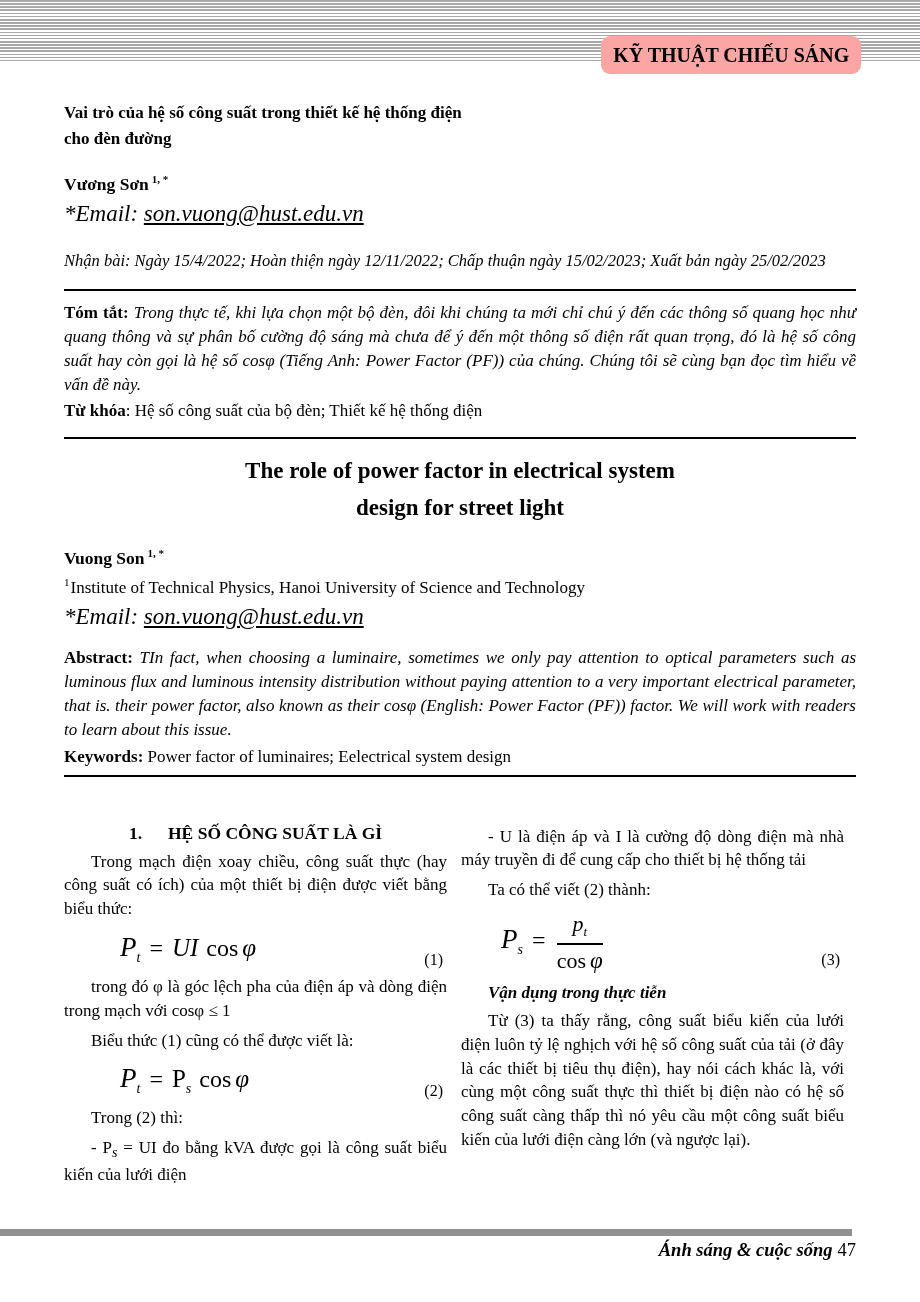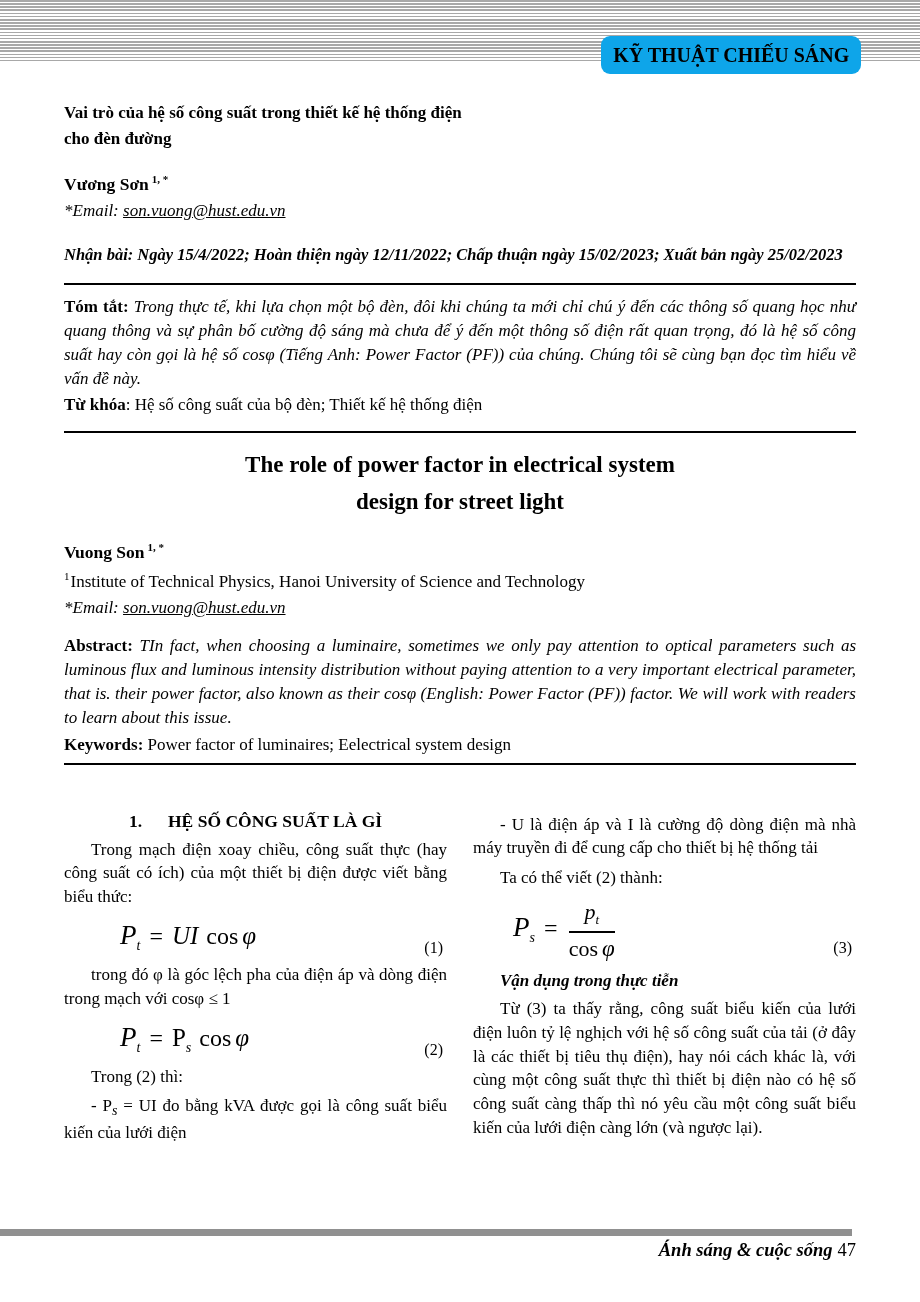--- a/index.html
+++ b/index.html
@@ -6,50 +6,50 @@
   .page {
     position:relative; width:920px; height:1302px; background:#ffffff;
     font-family:"Liberation Serif", serif; color:#000; overflow:hidden;
   }
   .stripes {
     position:absolute; top:0; left:0; width:920px; height:63px;
     background:repeating-linear-gradient(180deg,#a8a8a8 0px,#a8a8a8 1.6px,#ffffff 1.6px,#ffffff 3.15px);
   }
   .header-tag {
     position:absolute; top:36px; left:601px; width:260px; height:38px;
-    background:#0ea5e9; border-radius:9px;
+    background:#fca5a5; border-radius:9px;
     display:flex; align-items:center; justify-content:center;
   }
   .header-tag span { font-weight:bold; font-size:21px; transform:scaleX(0.95); white-space:nowrap; }
   .content { position:absolute; left:64px; top:0; width:792px; }
 
   .title-vn { margin:100px 0 0; font-size:17px; font-weight:bold; line-height:1.55; }
   .title-en { margin:14px 0 0; font-size:23px; font-weight:bold; text-align:center; line-height:1.6; }
 
   .author-line { margin:20px 0 0; font-size:17.5px; font-weight:bold; }
   .author-line sup { font-size:11px; font-weight:bold; margin-left:3px; }
   .affil-line { margin:8px 0 0; font-size:17px; }
   .affil-line sup { font-size:11px; margin-right:1px; }
-  .email-line { margin:6px 0 0; font-size:17px; font-style:italic; }
+  .email-line { margin:6px 0 0; font-size:23px; font-style:italic; }
   .email-link { text-decoration:underline; color:#000; cursor:pointer; }
 
-  .dates { margin:24px 0 8px; font-size:16.5px; font-style:italic;font-weight:bold; }
+  .dates { margin:24px 0 8px; font-size:16.5px; font-style:italic; }
 
   .rule { border:none; border-top:2.5px solid #000; margin:18px 0 0; }
   .rule2 { margin-top:16px; }
   .rule3 { margin-top:8px; }
 
   .abstract { margin:10px 0 0; font-size:17px; line-height:1.42; text-align:justify; }
   .abstract .lbl { font-weight:bold; font-style:normal; }
   .abstract .txt { font-style:italic; }
   .keywords { margin:4px 0 0; font-size:17px; }
   .keywords .lbl { font-weight:bold; }
   .abstract-en { margin-top:16px; }
 
-  .columns { display:flex; margin-top:46px; gap:26px; }
+  .columns { display:flex; margin-top:46px; gap:14px; }
   .col { width:383px; }
   .sec-heading { text-align:center; font-weight:bold; font-size:17.5px; margin:0 0 2px; }
   .sec-num { margin-right:26px; }
   .body-p { margin:6px 0 0; font-size:17px; line-height:1.4; text-align:justify; }
   .indent { text-indent:27px; }
   .sub-heading { margin:10px 0 0; font-size:17px; font-weight:bold; font-style:italic; text-indent:27px; }
 
   .formula-row { display:flex; align-items:center; margin:8px 0 4px; padding-left:56px; min-height:40px; }
   .formula { font-size:24px; white-space:nowrap; }
   .f-main { font-style:italic; font-size:27px; }
@@ -117,20 +117,21 @@
         <div class="sec-heading"><span class="sec-num">1.</span><span>HỆ SỐ CÔNG SUẤT LÀ GÌ</span></div>
 
         <p class="body-p indent">Trong mạch điện xoay chiều, công suất thực (hay công suất có ích) của một thiết bị điện được viết bằng biểu thức:</p>
 
         <div class="formula-row">
           <span class="formula"><span class="f-main">P</span><sub class="f-sub">t</sub><span class="f-eq">=</span><span class="f-term">UI</span><span class="f-func">cos</span><span class="f-angle">φ</span></span>
           <span class="f-tag">(1)</span>
         </div>
 
         <p class="body-p indent">trong đó φ là góc lệch pha của điện áp và dòng điện trong mạch với cosφ ≤ 1</p>
+        <p class="body-p indent">Biểu thức (1) cũng có thể được viết là:</p>
 
         <div class="formula-row">
           <span class="formula"><span class="f-main">P</span><sub class="f-sub">t</sub><span class="f-eq">=</span><span class="f-term-up">P</span><sub class="f-sub">s</sub><span class="f-func">cos</span><span class="f-angle">φ</span></span>
           <span class="f-tag">(2)</span>
         </div>
 
         <p class="body-p indent">Trong (2) thì:</p>
         <p class="body-p indent"><span>- P</span><sub class="f-sub">s</sub><span> = UI  đo bằng kVA được gọi là công suất biểu kiến của lưới điện</span></p>
       </div>
 

